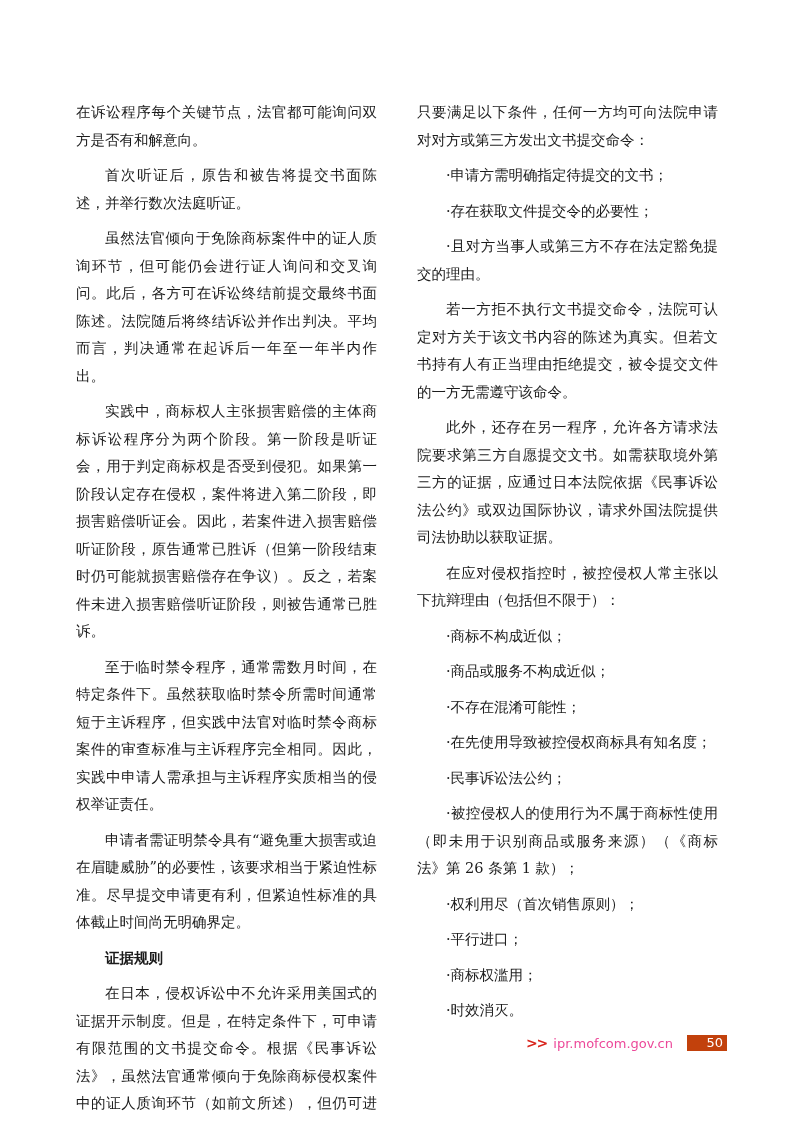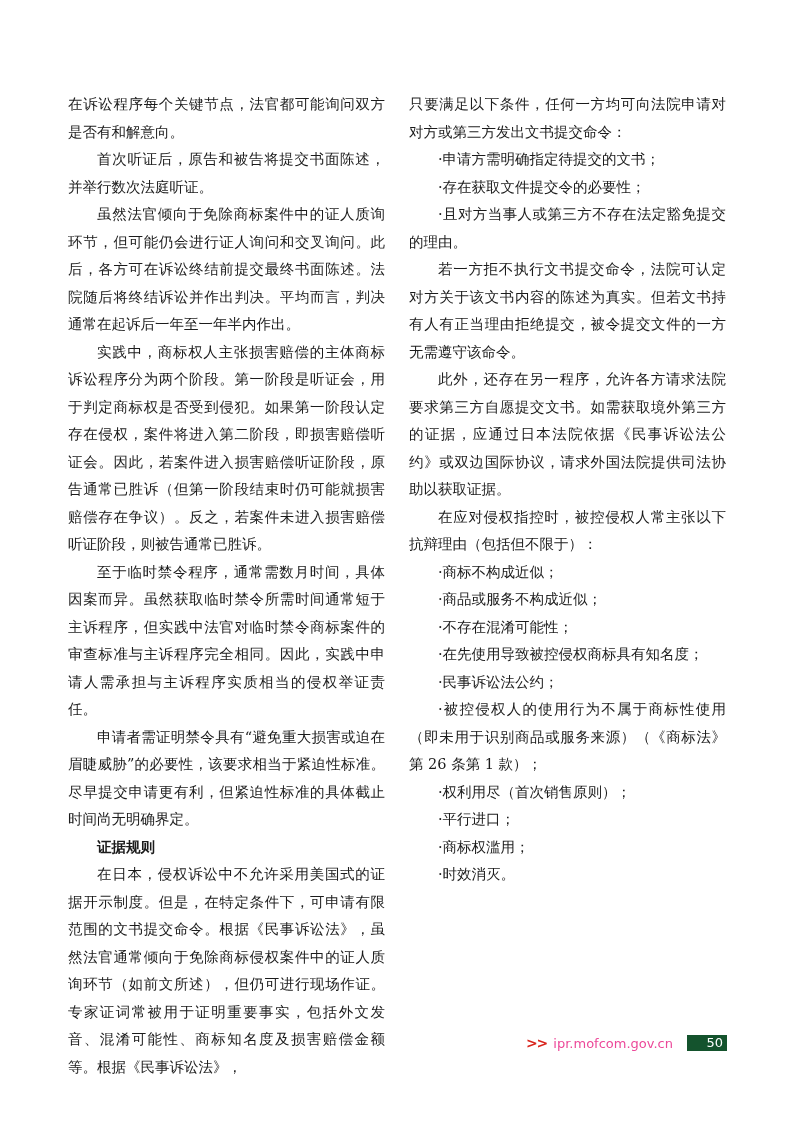--- a/index.html
+++ b/index.html
@@ -19,21 +19,21 @@
     width: 658px;
     display: flex;
     gap: 24px;
   }
   .column {
     width: 317px;
     font-size: 14.5px;
     line-height: 27.5px;
     text-align: justify;
   }
-  p.para { margin: 0; }
+  p.para { margin: 8px; }
   p.para.indent { text-indent: 2em; }
   p.para.heading {
     font-family: "DejaVu Sans", "Liberation Sans", sans-serif;
     font-weight: bold;
   }
   .footer {
     position: absolute;
     right: 67px;
     top: 1035px;
     display: flex;
@@ -66,21 +66,21 @@
 <body>
 
 <div class="page">
 
   <div class="content">
     <div class="column">
         <p class="para">在诉讼程序每个关键节点，法官都可能询问双方是否有和解意向。</p>
         <p class="para indent">首次听证后，原告和被告将提交书面陈述，并举行数次法庭听证。</p>
         <p class="para indent">虽然法官倾向于免除商标案件中的证人质询环节，但可能仍会进行证人询问和交叉询问。此后，各方可在诉讼终结前提交最终书面陈述。法院随后将终结诉讼并作出判决。平均而言，判决通常在起诉后一年至一年半内作出。</p>
         <p class="para indent">实践中，商标权人主张损害赔偿的主体商标诉讼程序分为两个阶段。第一阶段是听证会，用于判定商标权是否受到侵犯。如果第一阶段认定存在侵权，案件将进入第二阶段，即损害赔偿听证会。因此，若案件进入损害赔偿听证阶段，原告通常已胜诉（但第一阶段结束时仍可能就损害赔偿存在争议）。反之，若案件未进入损害赔偿听证阶段，则被告通常已胜诉。</p>
-        <p class="para indent">至于临时禁令程序，通常需数月时间，具体因案而异。虽然获取临时禁令所需时间通常短于主诉程序，但实践中法官对临时禁令商标案件的审查标准与主诉程序完全相同。因此，实践中申请人需承担与主诉程序实质相当的侵权举证责任。</p>
+        <p class="para indent">至于临时禁令程序，通常需数月时间，在特定条件下。虽然获取临时禁令所需时间通常短于主诉程序，但实践中法官对临时禁令商标案件的审查标准与主诉程序完全相同。因此，实践中申请人需承担与主诉程序实质相当的侵权举证责任。</p>
         <p class="para indent">申请者需证明禁令具有“避免重大损害或迫在眉睫威胁”的必要性，该要求相当于紧迫性标准。尽早提交申请更有利，但紧迫性标准的具体截止时间尚无明确界定。</p>
         <p class="para indent heading">证据规则</p>
         <p class="para indent">在日本，侵权诉讼中不允许采用美国式的证据开示制度。但是，在特定条件下，可申请有限范围的文书提交命令。根据《民事诉讼法》，虽然法官通常倾向于免除商标侵权案件中的证人质询环节（如前文所述），但仍可进行现场作证。专家证词常被用于证明重要事实，包括外文发音、混淆可能性、商标知名度及损害赔偿金额等。根据《民事诉讼法》，</p>
       </div>
     <div class="column">
         <p class="para">只要满足以下条件，任何一方均可向法院申请对对方或第三方发出文书提交命令：</p>
         <p class="para indent">·申请方需明确指定待提交的文书；</p>
         <p class="para indent">·存在获取文件提交令的必要性；</p>
         <p class="para indent">·且对方当事人或第三方不存在法定豁免提交的理由。</p>
         <p class="para indent">若一方拒不执行文书提交命令，法院可认定对方关于该文书内容的陈述为真实。但若文书持有人有正当理由拒绝提交，被令提交文件的一方无需遵守该命令。</p>
@@ -95,16 +95,16 @@
         <p class="para indent">·权利用尽（首次销售原则）；</p>
         <p class="para indent">·平行进口；</p>
         <p class="para indent">·商标权滥用；</p>
         <p class="para indent">·时效消灭。</p>
       </div>
   </div>
 
   <div class="footer">
     <span class="chevrons" style="color: rgb(217, 37, 29);">&gt;&gt;</span>
     <span class="site">ipr.mofcom.gov.cn</span>
-    <span class="page-box" style="background: #14532d;">50</span>
+    <span class="page-box" style="background: #c2410c;">50</span>
   </div>
 
 </div>
 
 </body></html>

